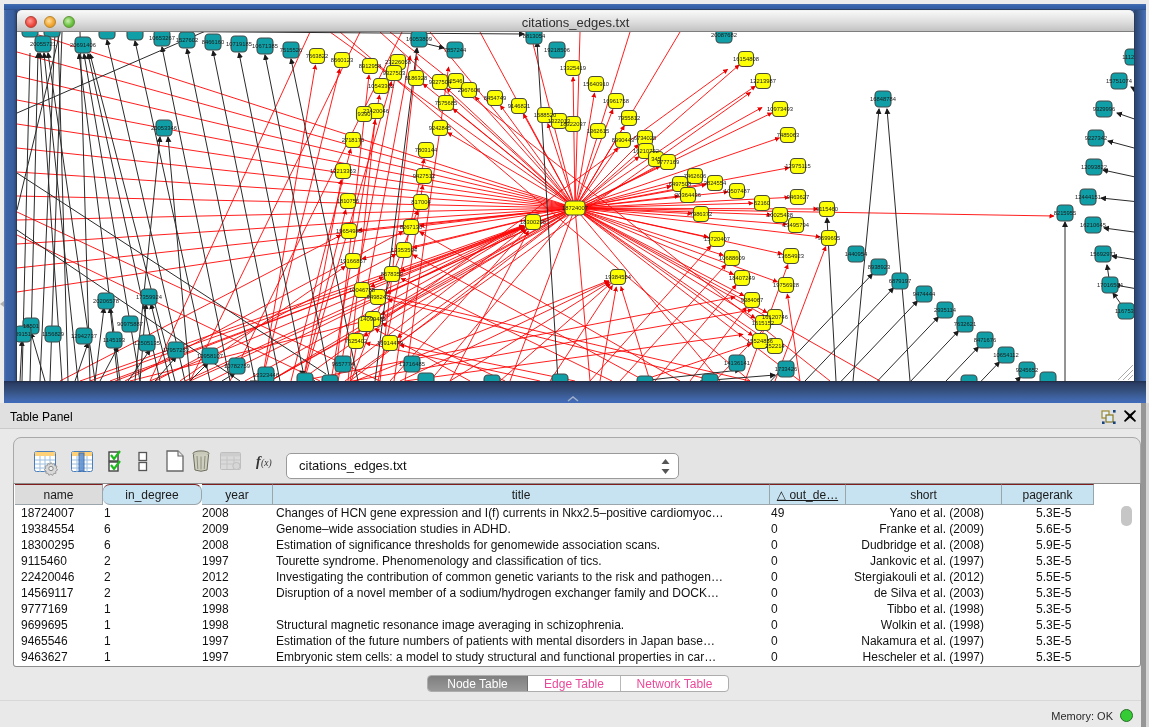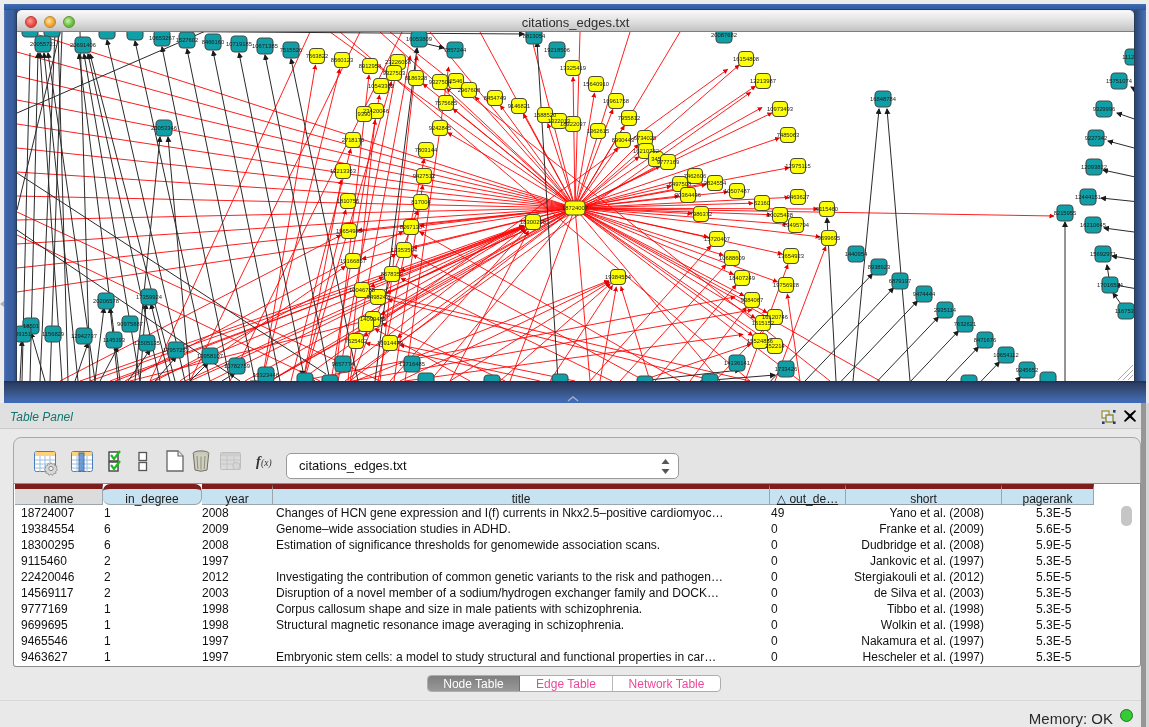--- a/index.html
+++ b/index.html
@@ -12,36 +12,36 @@
 .titlebar { position:absolute; left:0; top:0; width:1117px; height:22px; background:linear-gradient(#f8f8f8,#dedede 55%,#c2c2c2); border-bottom:1px solid #7e7e7e; border-top:1px solid #f2f2f2; border-radius:5px 5px 0 0; }
 .titlebar .title { position:absolute; left:0; right:0; top:4px; text-align:center; font-size:13px; color:#2f2f2f; }
 .tl { position:absolute; top:5px; width:12px; height:12px; border-radius:50%; }
 .tl.r { left:8px; background:radial-gradient(circle at 4px 4px,#ff9d96,#ee4b40 55%,#cc2c22); border:1px solid #b33e36; }
 .tl.y { left:27px; background:radial-gradient(circle at 4px 4px,#ffe2a0,#f2a633 55%,#d68d1b); border:1px solid #b8862b; }
 .tl.g { left:46px; background:radial-gradient(circle at 4px 4px,#ccf0b0,#6cc342 55%,#47a023); border:1px solid #5f9436; }
 .canvas { position:absolute; left:0; top:22px; width:1117px; height:349px; background:#fff; overflow:hidden; }
 .larrow { position:absolute; left:0px; top:301px; width:0; height:0; border-top:3px solid transparent; border-bottom:3px solid transparent; border-right:4px solid #adadad; }
 .tpanel { position:absolute; left:0; top:403px; width:1149px; height:324px; background:#e9e9e9; }
 .tptitle { position:absolute; left:0; top:0; width:1149px; height:26px; background:#e0e0e0; border-bottom:1px solid #cacaca; }
-.tptitle span { position:absolute; left:10px; top:7px; font-size:12px; color:#0f766e;font-style:italic; }
+.tptitle span { position:absolute; left:10px; top:7px; font-size:12px; color:#000000; }
 .container { position:absolute; left:13px; top:34px; width:1128px; height:230px; background:#e4e4e4; border:1px solid #a9a9a9; border-radius:8px 8px 3px 3px; }
 .tablewrap { position:absolute; left:13px; top:79px; width:1128px; height:185px; background:#fff; border:1px solid #8e8e8e; border-radius:0 0 3px 3px; overflow:hidden; }
 .thead { position:absolute; left:0px; top:0px; height:21px; font-size:12px; color:#1a1a1a; }
-.th { position:absolute; top:0; height:21px; background:#c7e3f1; border-right:1px solid #9aa5ac; border-bottom:1px solid #9aa5ac; border-top:5px solid #7f1d1d; text-align:center; line-height:21px; }
+.th { position:absolute; top:0; height:21px; background:#c7e3f1; border-right:1px solid #9aa5ac; border-bottom:1px solid #9aa5ac; border-top:1px solid #7f1d1d; text-align:center; line-height:21px; }
 .trow { position:absolute; left:0; width:1120px; height:16px; font-size:12px; color:#111; line-height:16px; white-space:nowrap; }
 .trow span { position:absolute; overflow:hidden; }
 .c0 { left:7px; width:86px; } .c1 { left:90px; width:98px; } .c2 { left:188px; width:70px; }
 .c3 { left:262px; width:494px; } .c4 { left:757px; width:74px; } .c5 { left:810px; width:160px; text-align:right; }
 .c6 { left:1022px; width:90px; }
 .vsb { position:absolute; left:1107px; top:22px; width:11px; height:20px; background:#c6c6c6; border-radius:5px; }
 .tabbar { position:absolute; left:427px; top:272px; height:17px; display:flex; border:1px solid #adadad; border-radius:4px; overflow:hidden; background:#fff; font-size:12px; }
 .tabbar div { line-height:16px; color:#ec4899; border-right:1px solid #b8b8b8; text-align:center; }
 .tabbar div:last-child { border-right:none; }
 .tabbar div.sel { background:linear-gradient(#7f7f7f,#989898); color:#fff; border-right:1px solid #6f6f6f; }
-.status { position:absolute; right:36px; top:307px; font-size:15px; color:#2a2a2a; }
+.status { position:absolute; right:36px; top:307px; font-size:11px; color:#2a2a2a; }
 .memdot { position:absolute; right:16px; top:306px; width:13px; height:13px; border-radius:50%; background:#35cb35; border:1.5px solid #276e27; }
 .rstrip { position:absolute; left:1141px; top:0; width:5px; height:324px; background:#969696; }
 .rstrip2 { position:absolute; left:1146px; top:0; width:3px; height:324px; background:#d6d6d6; }
 .toolbtn { position:absolute; top:12px; }
 .combo { position:absolute; left:272px; top:15px; width:393px; height:26px; background:#fff; border:1px solid #9a9a9a; border-radius:5px; font-size:13px; color:#111; line-height:24px; padding-left:12px; }
 </style></head><body>
 <div class="netzone">
   <div class="bluebase"></div>
   <div class="bandL"></div>
   <div class="bandR"></div>
@@ -691,20 +691,21 @@
           <span class="c2">2008</span>
           <span class="c3">Estimation of significance thresholds for genomewide association scans.</span>
           <span class="c4">0</span>
           <span class="c5">Dudbridge et al. (2008)</span>
           <span class="c6">5.9E-5</span>
         </div>
 <div class="trow" style="top:69px">
           <span class="c0">9115460</span>
           <span class="c1">2</span>
           <span class="c2">1997</span>
+          <span class="c3">Tourette syndrome. Phenomenology and classification of tics.</span>
           <span class="c4">0</span>
           <span class="c5">Jankovic et al. (1997)</span>
           <span class="c6">5.3E-5</span>
         </div>
 <div class="trow" style="top:85px">
           <span class="c0">22420046</span>
           <span class="c1">2</span>
           <span class="c2">2012</span>
           <span class="c3">Investigating the contribution of common genetic variants to the risk and pathogen…</span>
           <span class="c4">0</span>
@@ -717,56 +718,56 @@
           <span class="c2">2003</span>
           <span class="c3">Disruption of a novel member of a sodium/hydrogen exchanger family and DOCK…</span>
           <span class="c4">0</span>
           <span class="c5">de Silva et al. (2003)</span>
           <span class="c6">5.3E-5</span>
         </div>
 <div class="trow" style="top:117px">
           <span class="c0">9777169</span>
           <span class="c1">1</span>
           <span class="c2">1998</span>
-          <span class="c3">Corpus callosum shape and size in male patients with schizophrenia.</span>
           <span class="c4">0</span>
           <span class="c5">Tibbo et al. (1998)</span>
           <span class="c6">5.3E-5</span>
         </div>
 <div class="trow" style="top:133px">
           <span class="c0">9699695</span>
           <span class="c1">1</span>
           <span class="c2">1998</span>
           <span class="c3">Structural magnetic resonance image averaging in schizophrenia.</span>
           <span class="c4">0</span>
           <span class="c5">Wolkin et al. (1998)</span>
           <span class="c6">5.3E-5</span>
         </div>
 <div class="trow" style="top:149px">
           <span class="c0">9465546</span>
           <span class="c1">1</span>
           <span class="c2">1997</span>
+          <span class="c3">Estimation of the future numbers of patients with mental disorders in Japan base…</span>
           <span class="c4">0</span>
           <span class="c5">Nakamura et al. (1997)</span>
           <span class="c6">5.3E-5</span>
         </div>
 <div class="trow" style="top:165px">
           <span class="c0">9463627</span>
           <span class="c1">1</span>
           <span class="c2">1997</span>
           <span class="c3">Embryonic stem cells: a model to study structural and functional properties in car…</span>
           <span class="c4">0</span>
           <span class="c5">Hescheler et al. (1997)</span>
           <span class="c6">5.3E-5</span>
         </div>
       <div class="vsb"></div>
     </div>
   </div>
   <div class="tabbar">
-    <div class="sel" style="width:92px">Node Table</div>
+    <div class="sel" style="width:100px">Node Table</div>
       <div style="width:93px">Edge Table</div>
       <div style="width:107px">Network Table</div>
   </div>
   <div style="position:absolute;left:0;top:297px;width:1149px;height:1px;background:#d8d8d8"></div>
   <div class="status">Memory: OK</div>
   <div class="memdot"></div>
   <div class="rstrip"></div>
   <div class="rstrip2"></div>
 </div>
 

